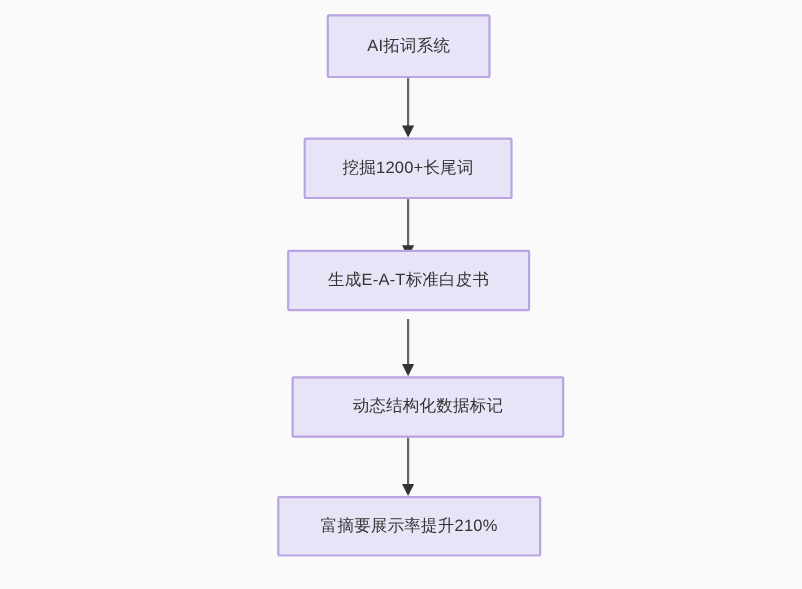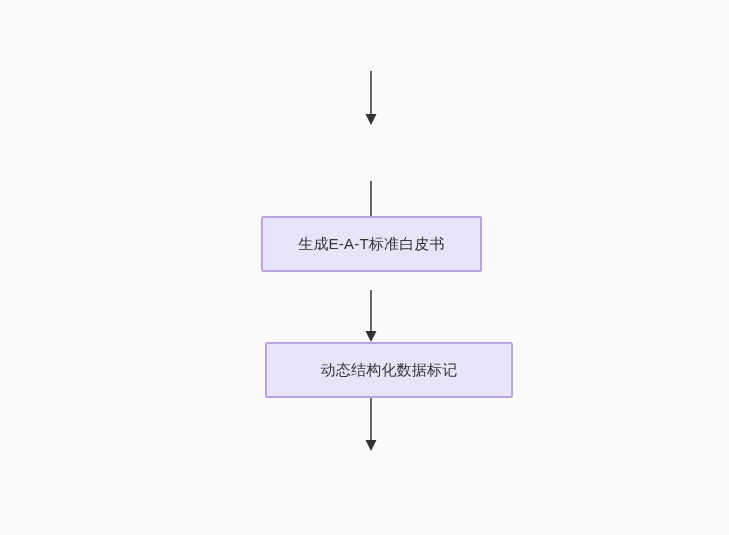--- a/index.html
+++ b/index.html
@@ -43,42 +43,48 @@
     position: absolute;
     width: 24px;
   }
   .edge svg {
     display: block;
     overflow: visible;
   }
   
   #node-0 { left: 297px; top: 13px;  width: 149px; height: 58px; }
   #node-1 { left: 276px; top: 125px; width: 190px; height: 56px; }
-  #node-2 { left: 261px; top: 216px; width: 221px; height: 56px; }
+  #node-2 { left: 261px; top: 227px; width: 221px; height: 56px; }
   #node-3 { left: 265px; top: 342px; width: 248px; height: 56px; }
   #node-4 { left: 252px; top: 451px; width: 240px; height: 55px; }
   
   #edge-0 { left: 359px; top: 71px;  height: 54px; }
   #edge-1 { left: 359px; top: 181px; height: 53px; }
   #edge-2 { left: 359px; top: 290px; height: 52px; }
   #edge-3 { left: 359px; top: 398px; height: 53px; }
 </style>
 </head>
 <body>
 
 <div id="flow-canvas">
 
+  <div class="node" id="node-0">
+    <span class="node-label">AI拓词系统</span>
+  </div>
 
   <div class="edge" id="edge-0">
     <svg width="24" height="54" viewBox="0 0 24 54" aria-hidden="true">
       <line x1="12" y1="0" x2="12" y2="45" stroke="#666666" stroke-width="2"></line>
       <polygon points="12,54 6.5,43 17.5,43" fill="#333333"></polygon>
     </svg>
   </div>
 
+  <div class="node" id="node-1">
+    <span class="node-label">挖掘1200+长尾词</span>
+  </div>
 
   <div class="edge" id="edge-1">
     <svg width="24" height="53" viewBox="0 0 24 53" aria-hidden="true">
       <line x1="12" y1="0" x2="12" y2="44" stroke="#666666" stroke-width="2"></line>
       <polygon points="12,53 6.5,42 17.5,42" fill="#333333"></polygon>
     </svg>
   </div>
 
   <div class="node" id="node-2">
     <span class="node-label">生成E-A-T标准白皮书</span>
@@ -95,14 +101,17 @@
     <span class="node-label">动态结构化数据标记</span>
   </div>
 
   <div class="edge" id="edge-3">
     <svg width="24" height="53" viewBox="0 0 24 53" aria-hidden="true">
       <line x1="12" y1="0" x2="12" y2="44" stroke="#666666" stroke-width="2"></line>
       <polygon points="12,53 6.5,42 17.5,42" fill="#333333"></polygon>
     </svg>
   </div>
 
+  <div class="node" id="node-4">
+    <span class="node-label">富摘要展示率提升210%</span>
+  </div>
 
 </div>
 
 </body></html>

